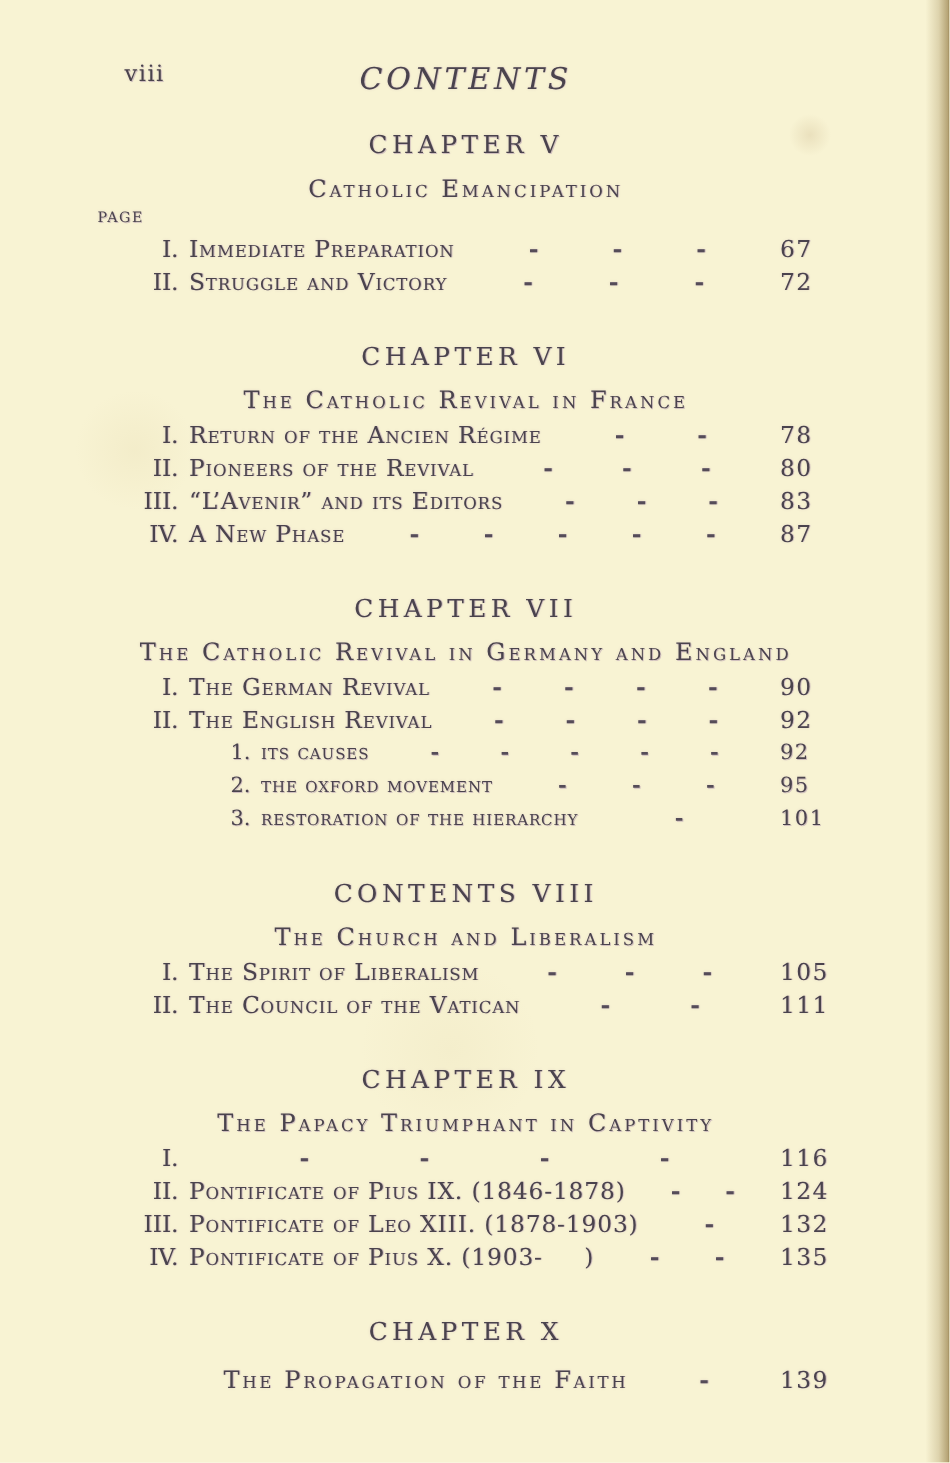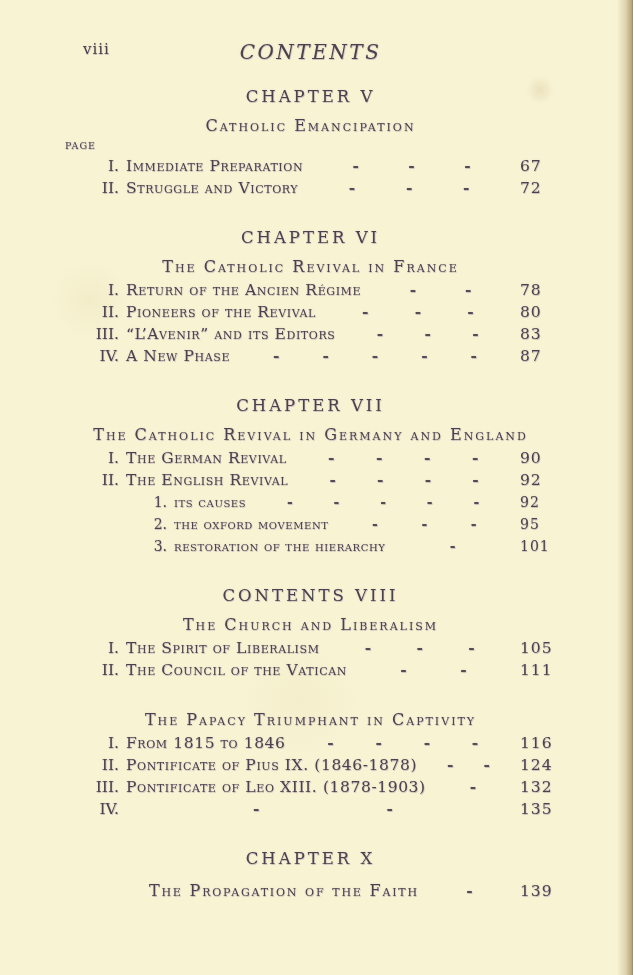--- a/index.html
+++ b/index.html
@@ -214,25 +214,25 @@
           <span class="leaders">
               <span>-</span>
               <span>-</span>
             </span>
           <span class="pg">111</span>
         </div>
       </div>
     </section>
 
     <section class="chapter-block">
+      <h2 class="chapter ink">CHAPTER IX</h2>
       <h3 class="subtitle ink">The Papacy Triumphant in Captivity</h3>
       <div class="rows">
         <div class="row ink">
           <span class="num">I.</span>
-          <span class="title">From 1815 to 1846</span>
           <span class="leaders">
               <span>-</span>
               <span>-</span>
               <span>-</span>
               <span>-</span>
             </span>
           <span class="pg">116</span>
         </div>
         <div class="row ink">
           <span class="num">II.</span>
@@ -246,20 +246,21 @@
         <div class="row ink">
           <span class="num">III.</span>
           <span class="title">Pontificate of Leo XIII. (1878-1903)</span>
           <span class="leaders">
               <span>-</span>
             </span>
           <span class="pg">132</span>
         </div>
         <div class="row ink">
           <span class="num">IV.</span>
+          <span class="title">Pontificate of Pius X. (1903-&nbsp;&nbsp;&nbsp;&nbsp;&nbsp;)</span>
           <span class="leaders">
               <span>-</span>
               <span>-</span>
             </span>
           <span class="pg">135</span>
         </div>
       </div>
     </section>
 
     <section class="chapter-block">

